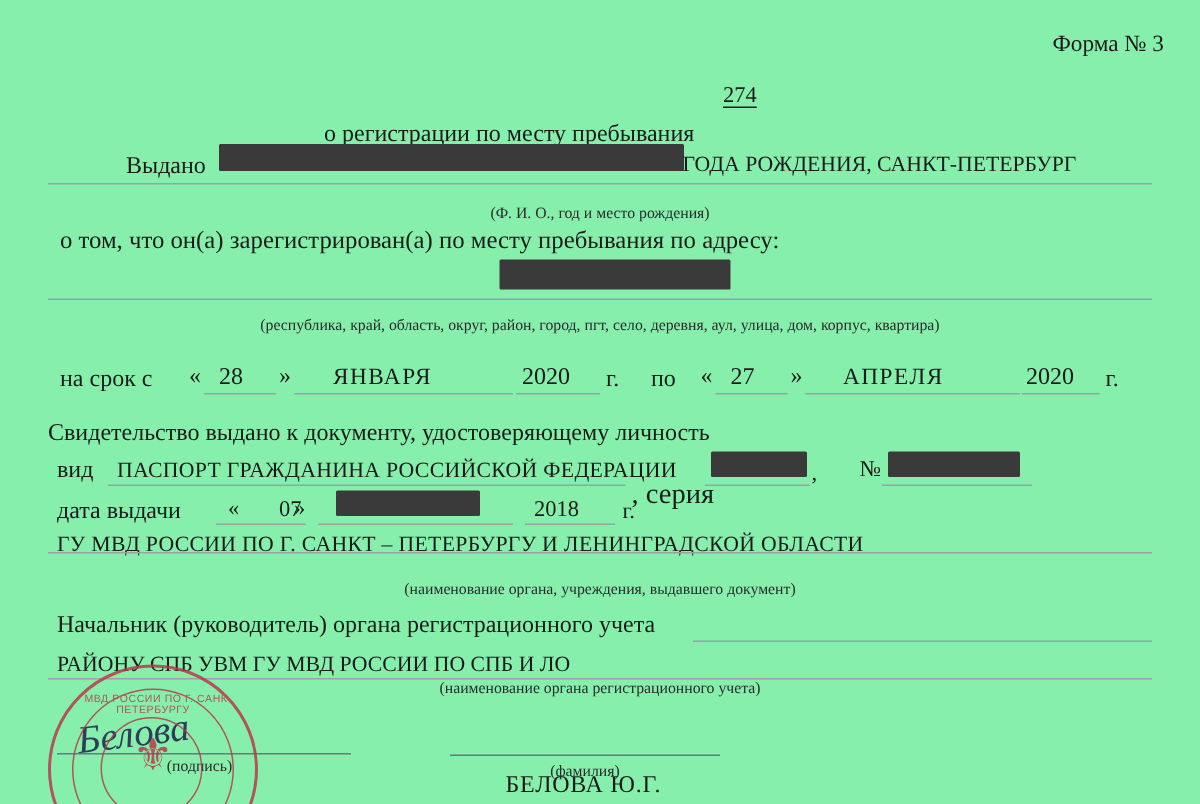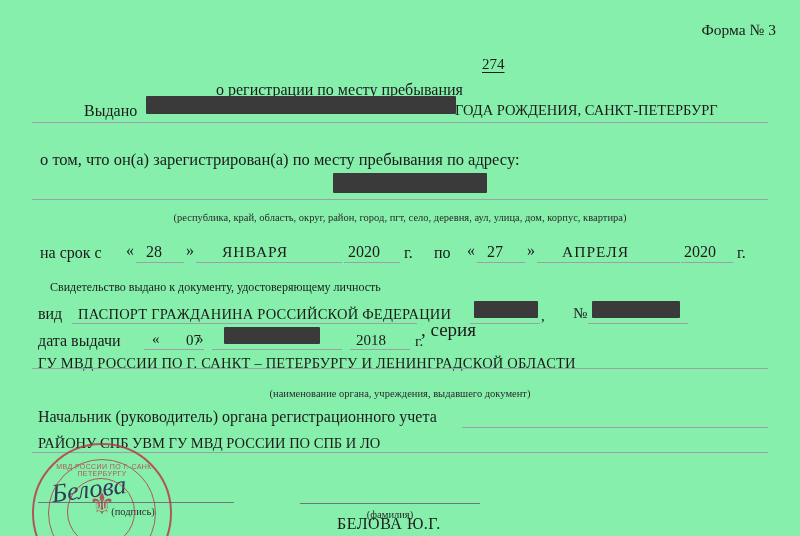--- a/index.html
+++ b/index.html
@@ -96,21 +96,21 @@
   .year1 { left: 348px; top: 244px; font-size: 16px; }
   .g1 { left: 404px; top: 245px; font-size: 16px; }
   .po { left: 434px; top: 245px; font-size: 16px; }
   .q3 { left: 467px; top: 243px; font-size: 16px; }
   .day2 { left: 487px; top: 244px; font-size: 16px; }
   .q4 { left: 527px; top: 243px; font-size: 16px; }
   .month2 { left: 562px; top: 244px; font-size: 15.5px; letter-spacing: 1px; }
   .year2 { left: 684px; top: 244px; font-size: 16px; }
   .g2 { left: 737px; top: 245px; font-size: 16px; }
 
-  .doc-line { left: 50px; top: 281px; font-size: 12px; }
+  .doc-line { left: 32px; top: 281px; font-size: 16px; }
   .vid-label { left: 38px; top: 306px; font-size: 16px; }
   .passport-text { left: 78px; top: 307px; font-size: 14.5px; letter-spacing: 0.2px; }
   .seriya { left: 421px; top: 320px; font-size: 19px; text-align: right; }
   .comma1 { left: 541px; top: 309px; font-size: 15px; }
   .numsign { left: 573px; top: 306px; font-size: 15px; }
   .date-label { left: 38px; top: 333px; font-size: 16px; }
   .day3 { left: 186px; top: 333px; font-size: 15px; }
   .q5 { left: 152px; top: 332px; font-size: 15px; }
   .q6 { left: 196px; top: 332px; font-size: 15px; }
   .year3 { left: 356px; top: 333px; font-size: 15px; }
@@ -197,20 +197,21 @@
 
   <div class="t form-no">Форма № 3</div>
 
   <div class="t cert-number">274</div>
   <div class="t title-sub">о регистрации по месту пребывания</div>
 
   <div class="t issued-label">Выдано</div>
   <div class="redact" style="left:146px; top:96px; width:310px; height:18px;"></div>
   <div class="t birth-place">ГОДА РОЖДЕНИЯ, САНКТ-ПЕТЕРБУРГ</div>
   <div class="line" style="left:32px; top:122px; width:736px;"></div>
+  <div class="hint hint-fio">(Ф. И. О., год и место рождения)</div>
 
   <div class="t about-line">о том, что он(а) зарегистрирован(а) по месту пребывания по адресу:</div>
 
   <div class="redact" style="left:333px; top:173px; width:154px; height:20px;"></div>
   <div class="line" style="left:32px; top:199px; width:736px;"></div>
   <div class="hint hint-addr">(республика, край, область, округ, район, город, пгт, село, деревня, аул, улица, дом, корпус, квартира)</div>
 
   <div class="t term-label">на срок с</div>
   <div class="t q1">«</div>
   <div class="t day1">28</div>
@@ -258,20 +259,21 @@
   <div class="line" style="left:350px; top:349px; width:60px;"></div>
 
   <div class="t organ-text">ГУ  МВД  РОССИИ  ПО  Г. САНКТ – ПЕТЕРБУРГУ  И  ЛЕНИНГРАДСКОЙ ОБЛАСТИ</div>
   <div class="line" style="left:32px; top:368px; width:736px;"></div>
   <div class="hint hint-organ">(наименование органа, учреждения, выдавшего документ)</div>
 
   <div class="t chief-label">Начальник (руководитель) органа регистрационного учета</div>
   <div class="line" style="left:462px; top:427px; width:306px;"></div>
   <div class="t chief-org2">РАЙОНУ СПБ УВМ  ГУ  МВД РОССИИ  ПО СПБ  И  ЛО</div>
   <div class="line" style="left:32px; top:452px; width:736px;"></div>
+  <div class="hint hint-organ2">(наименование органа регистрационного учета)</div>
 
   <div class="signature">Белова</div>
   <div class="line line-dark" style="left:38px; top:502px; width:196px;"></div>
   <div class="hint hint-sign">(подпись)</div>
 
   <div class="t surname">БЕЛОВА Ю.Г.</div>
   <div class="line line-dark" style="left:300px; top:503px; width:180px;"></div>
   <div class="hint hint-surname">(фамилия)</div>
 
   <div class="stamp">

